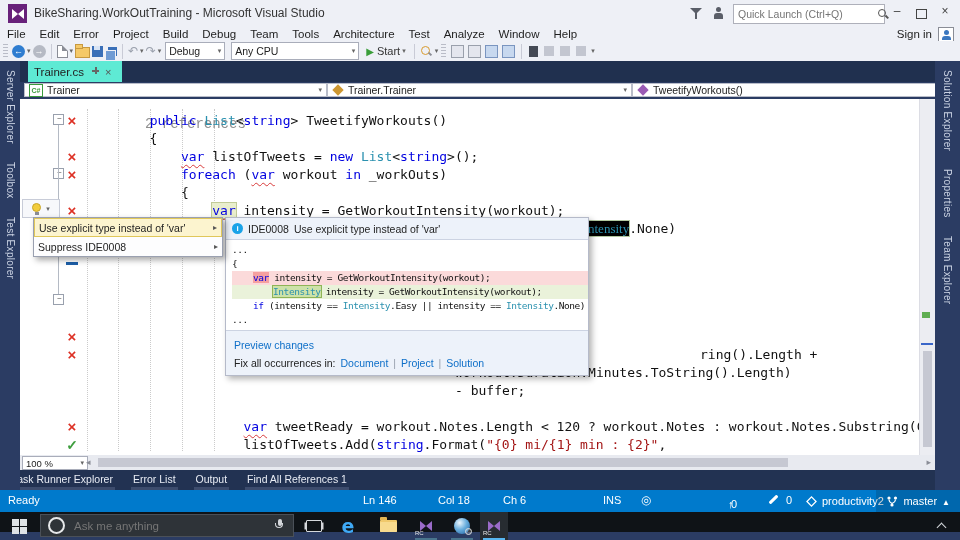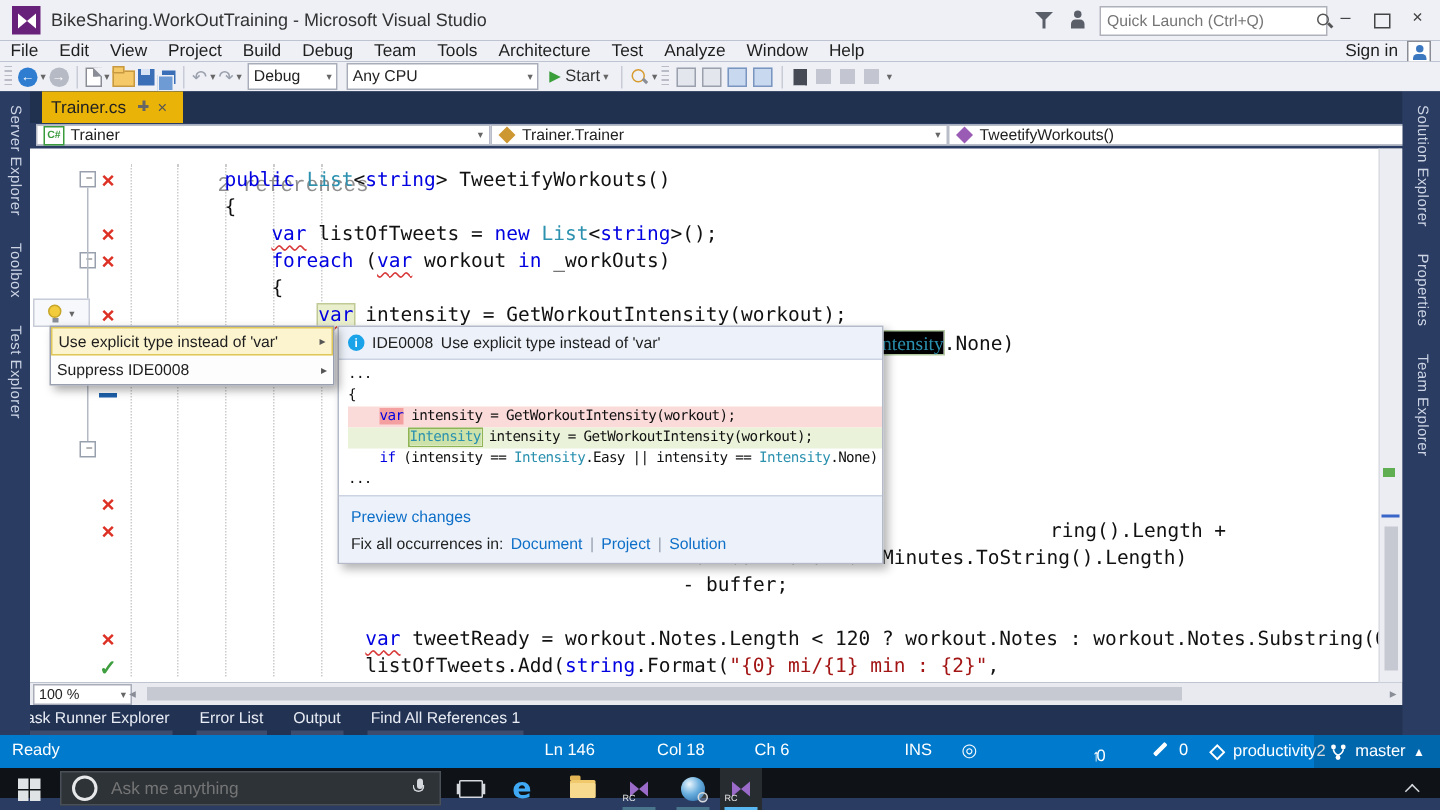--- a/index.html
+++ b/index.html
@@ -70,21 +70,21 @@
   .sq-ico.blue{background:#c7d8ef;border-color:#7a95c0;}
   .bookmark{width:9px;height:11px;background:#454a55;position:relative;margin:0 3px;}
   .bookmark::after{content:"";position:absolute;bottom:-3px;left:0;border-left:4.5px solid transparent;border-right:4.5px solid transparent;border-top:3px solid #eef0f6;}
   .bm-gray{width:10px;height:10px;background:#c3c6d0;margin:0 3px;}
   
   .frame{position:relative;height:429px;background:#2b3c63;}
   .vstrip{position:absolute;top:0;bottom:0;display:flex;flex-direction:column;align-items:center;background:#2b3c63;z-index:3;}
   .vstrip.left{left:0;width:20px;} .vstrip.right{right:0;width:25px;}
   .vstrip .vtab{writing-mode:vertical-rl;font-size:10px;color:#ccd4e4;padding:9px 0;letter-spacing:.3px;}
   .doc-tab-row{position:absolute;left:20px;right:25px;top:0;height:21px;background:#20304f;}
-  .doc-tab{position:absolute;left:8px;top:0;height:21px;width:94px;background:#eab308;color:#222;display:flex;align-items:center;font-size:11.5px;padding:0 6px;box-sizing:border-box;}
+  .doc-tab{position:absolute;left:8px;top:0;height:21px;width:94px;background:#5eead4;color:#222;display:flex;align-items:center;font-size:11.5px;padding:0 6px;box-sizing:border-box;}
   .pin-icon{position:relative;width:7px;height:10px;margin-left:8px;}
   .pin-icon::before{content:"";position:absolute;left:3px;top:0;width:2px;height:7px;background:#666;}
   .pin-icon::after{content:"";position:absolute;left:0;top:3px;width:7px;height:2px;background:#666;}
   .tab-close{margin-left:6px;font-size:11px;color:#555;}
   
   .navbar{position:absolute;left:20px;right:25px;top:21px;height:17px;background:#2b3c63;}
   .nav-dd{position:absolute;top:1px;height:14px;background:#fff;border:1px solid #b9bdc9;display:flex;align-items:center;font-size:10.5px;color:#222;padding:0 4px;box-sizing:border-box;}
   #nav-1{left:4px;width:303px;} #nav-2{left:307px;width:305px;} #nav-3{left:612px;width:344px;}
   .nav-dd .caret{margin-left:auto;}
   .csharp-ico{width:12px;height:11px;border:1px solid #399b3c;color:#399b3c;font-size:7px;line-height:11px;text-align:center;margin-right:4px;font-weight:bold;}
@@ -197,21 +197,21 @@
     </div>
     <span class="winbtn" id="btn-min">–</span>
     <span class="winbtn" id="btn-max"><span class="restore-glyph"></span></span>
     <span class="winbtn" id="btn-close">×</span>
   </div>
 
   <div class="menubar">
     <span style="display:flex;">
         <span class="menu-item">File</span>
         <span class="menu-item">Edit</span>
-        <span class="menu-item">View</span>
+        <span class="menu-item">Error</span>
         <span class="menu-item">Project</span>
         <span class="menu-item">Build</span>
         <span class="menu-item">Debug</span>
         <span class="menu-item">Team</span>
         <span class="menu-item">Tools</span>
         <span class="menu-item">Architecture</span>
         <span class="menu-item">Test</span>
         <span class="menu-item">Analyze</span>
         <span class="menu-item">Window</span>
         <span class="menu-item">Help</span>

